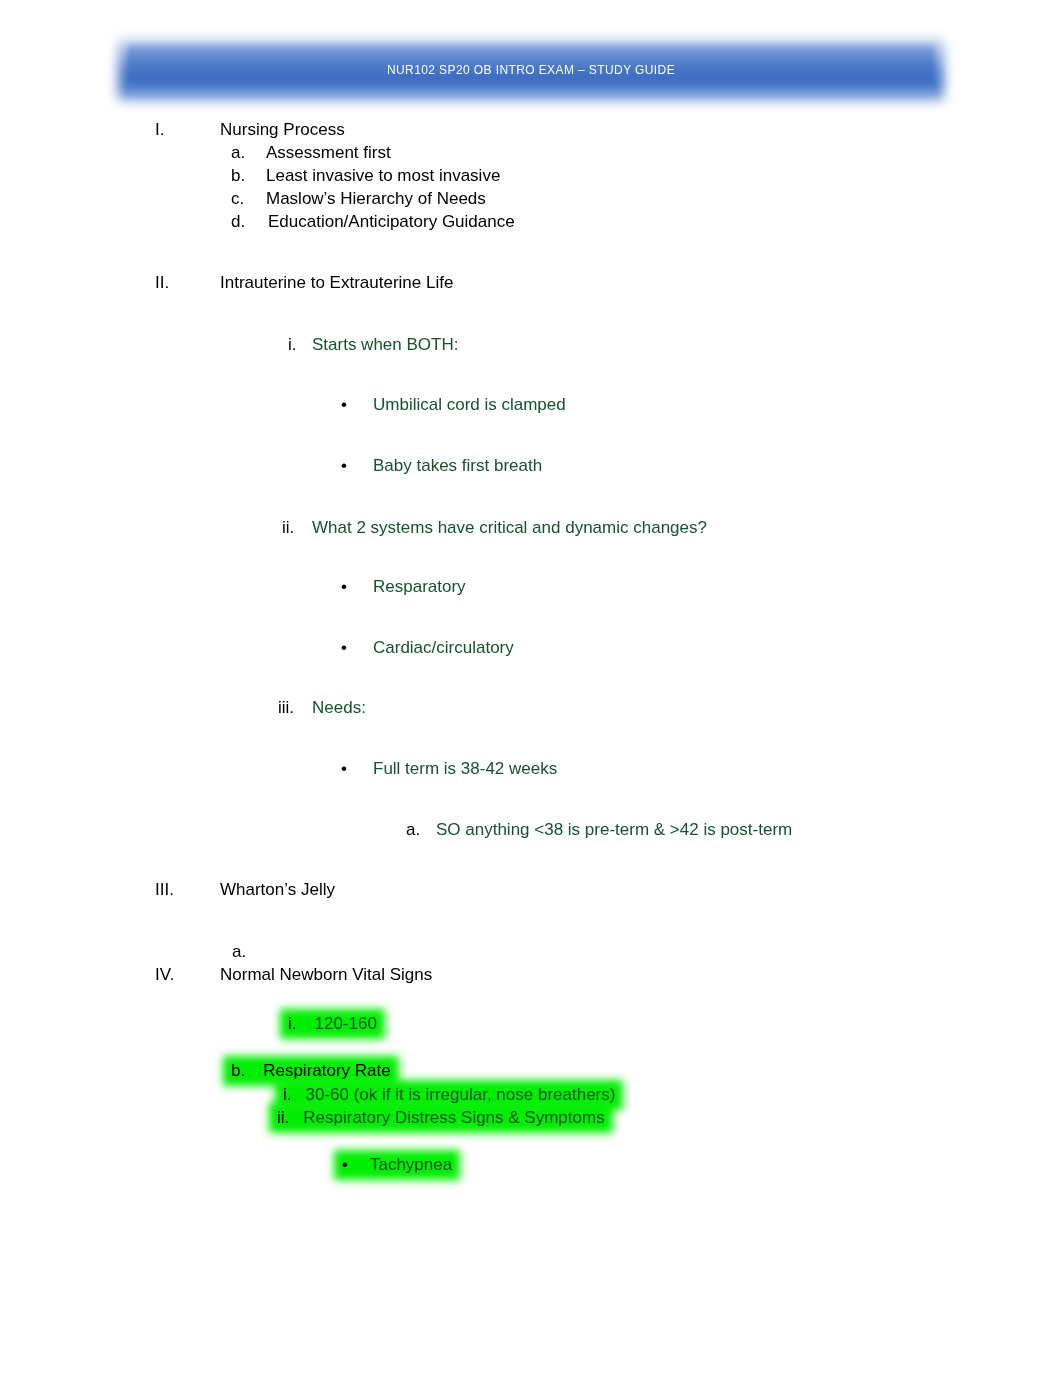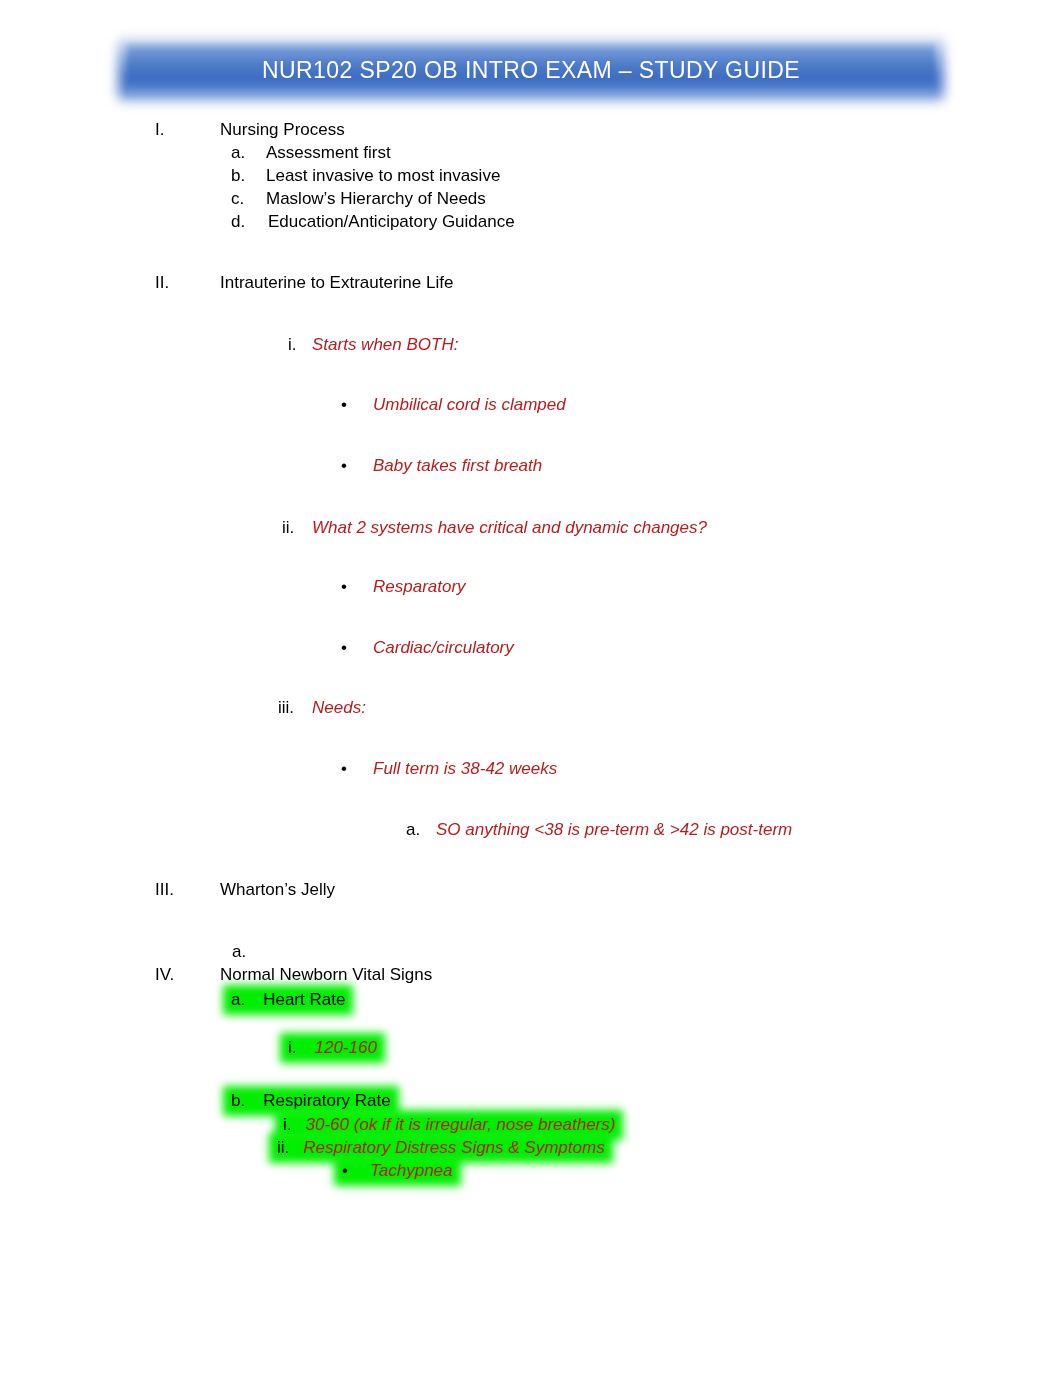--- a/index.html
+++ b/index.html
@@ -56,21 +56,21 @@
   }
   #banner-title {
     position: absolute;
     left: 0; top: 0;
     width: 100%;
     height: 64px;
     display: flex;
     align-items: center;
     justify-content: center;
     color: #ffffff;
-    font-size: 23px;
+    font-size: 12px;
     letter-spacing: 0.4px;
     white-space: nowrap;
   }
 
   
   #content {
     position: absolute;
     left: 0;
     top: 118px;
     width: 1062px;
@@ -80,21 +80,21 @@
     font-size: 17px;
     line-height: 23px;
     color: #000000;
     white-space: nowrap;
   }
   .marker {
     position: absolute;
     color: #000000;
   }
 
-  .red  { color: #b91c1c; font-style: italic; }
+  .red  { color: #14532d; }
   .blk  { color: #000000; }
 
   
   .hl {
     position: relative;
     display: inline-block;
     padding: 1px 5px 2px 5px;
   }
   .hl::before {
     content: "";
@@ -207,49 +207,44 @@
 
   <div class="line" style="height:23px; margin-top:39px;">
     <span class="marker" style="left:232px;">a.</span>
   </div>
 
   <div class="line" style="height:23px; ">
     <span class="marker" style="left:155px;">IV.</span>
     <span class="marker" style="left:220px;">Normal Newborn Vital Signs</span>
   </div>
 
-  <div class="line" style="height:23px; margin-top:1px;">
-    <span class="marker" style="left:226px;">
-      <span class="hl"><span class="blk">a.</span><span style="display:inline-block;width:18px;"></span><span class="blk">Heart Rate</span></span>
-    </span>
-  </div>
 
   <div class="line" style="height:23px; margin-top:25px;">
     <span class="marker" style="left:283px;">
       <span class="hl"><span class="blk">i.</span><span style="display:inline-block;width:18px;"></span><span class="red">120-160</span></span>
     </span>
   </div>
 
-  <div class="line" style="height:23px; margin-top:30px;text-decoration:underline;">
+  <div class="line" style="height:23px; margin-top:24px;text-decoration:underline;">
     <span class="marker" style="left:226px;">
       <span class="hl"><span class="blk">b.</span><span style="display:inline-block;width:18px;"></span><span class="blk">Respiratory Rate</span></span>
     </span>
   </div>
 
   <div class="line" style="height:23px; margin-top:1px;">
     <span class="marker" style="left:278px;">
       <span class="hl"><span class="blk">i.</span><span style="display:inline-block;width:14px;"></span><span class="red">30-60 (ok if it is irregular, nose breathers)</span></span>
     </span>
   </div>
 
   <div class="line" style="height:23px; margin-top:0px;">
     <span class="marker" style="left:272px;">
       <span class="hl"><span class="blk">ii.</span><span style="display:inline-block;width:14px;"></span><span class="red">Respiratory Distress Signs &amp; Symptoms</span></span>
     </span>
   </div>
 
-  <div class="line" style="height:23px; ">
+  <div class="line" style="height:23px; margin-top:24px;">
     <span class="marker" style="left:337px;">
       <span class="hl"><span class="blk">•</span><span style="display:inline-block;width:22px;"></span><span class="red">Tachypnea</span></span>
     </span>
   </div>
 
 </div>
 
 </body></html>

